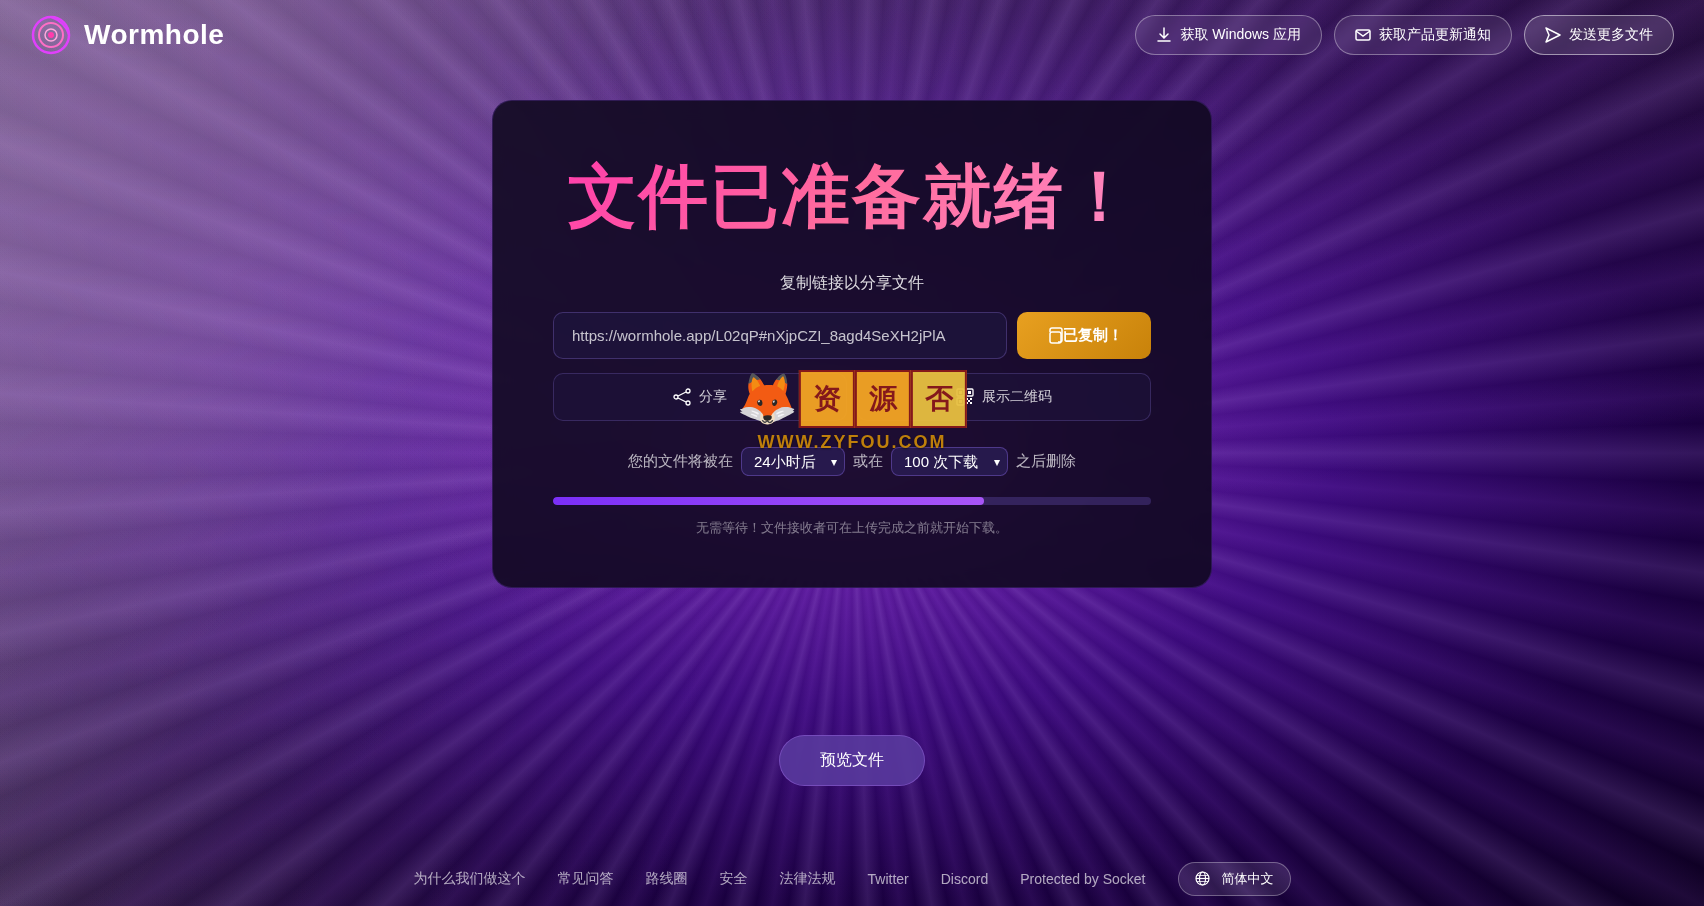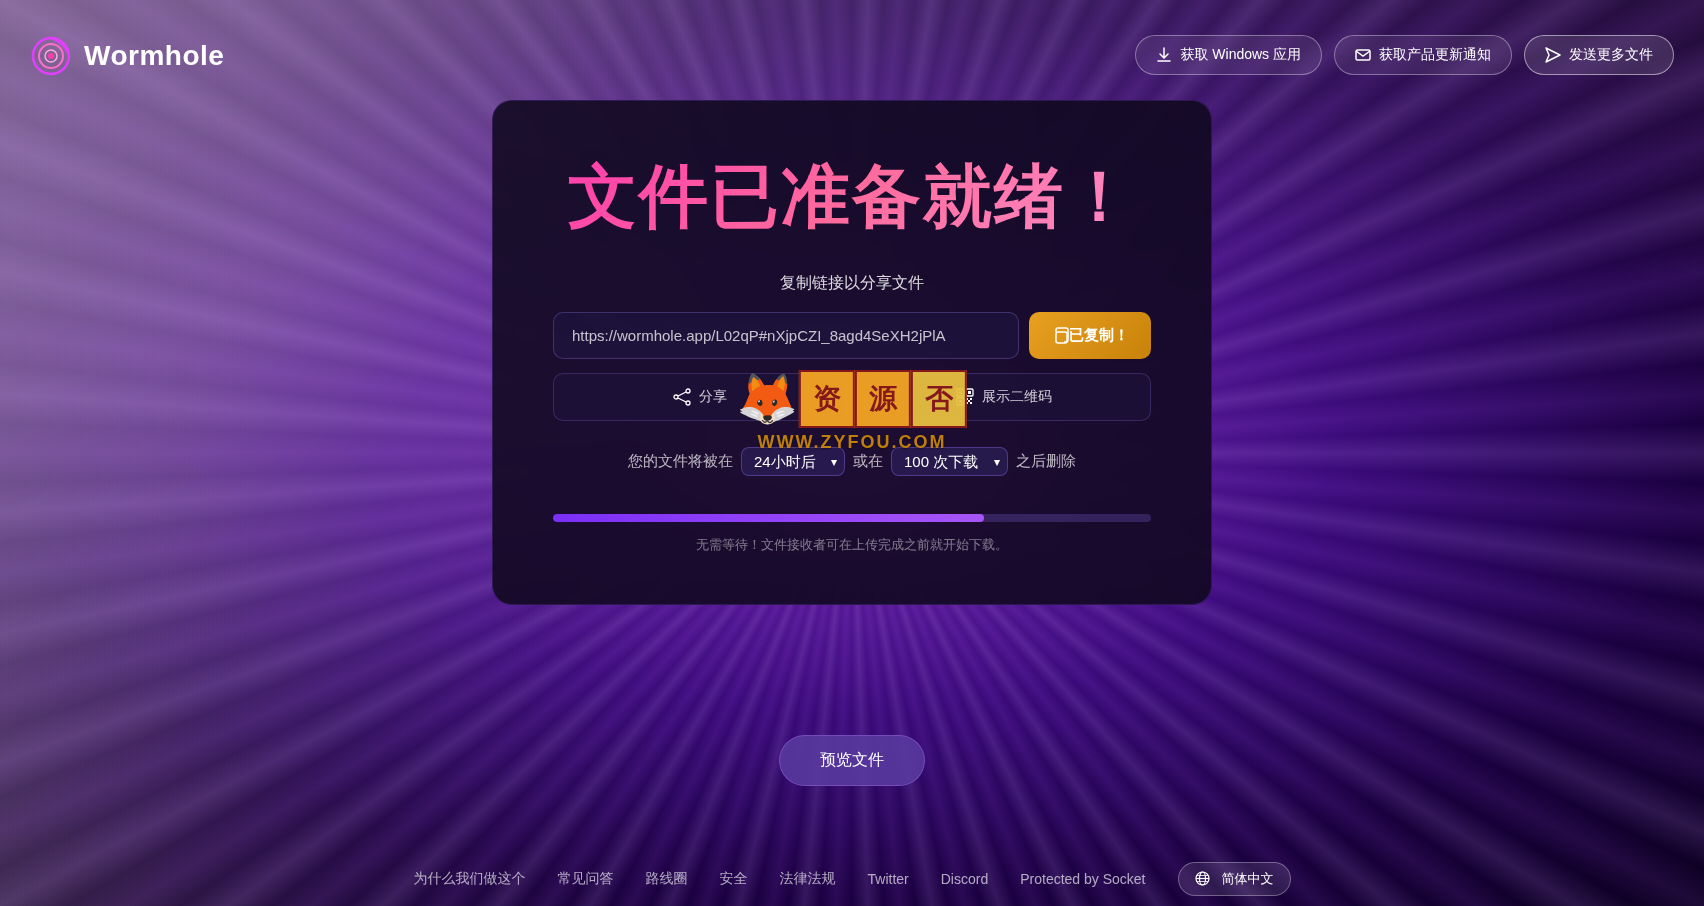--- a/index.html
+++ b/index.html
@@ -52,24 +52,23 @@
     }
 
     
     .navbar {
       position: absolute;
       top: 0;
       left: 0;
       right: 0;
       height: 70px;
       display: flex;
-      align-items: flex-start;
+      align-items: center;
       padding: 0 30px;
       z-index: 10;
-      margin-top: 35px;
     }
 
     .logo-area {
       display: flex;
       align-items: center;
       gap: 12px;
     }
 
     .logo-icon {
       width: 42px;
@@ -155,21 +154,21 @@
       padding: 14px 18px;
       border-radius: 10px;
       border: 1px solid rgba(100,80,160,0.5);
       background: rgba(30,20,60,0.8);
       color: rgba(255,255,255,0.75);
       font-size: 15px;
       outline: none;
     }
 
     .copy-btn {
-      padding: 14px 22px;
+      padding: 14px 28px;
       border-radius: 10px;
       background: linear-gradient(135deg, #e8a020, #c8820a);
       border: none;
       color: white;
       font-size: 15px;
       font-weight: 600;
       cursor: pointer;
       display: flex;
       align-items: center;
       white-space: nowrap;
@@ -210,21 +209,21 @@
       display: flex;
       align-items: flex-end;
       justify-content: center;
       gap: 8px;
     }
 
     .expiry-row {
       text-align: center;
       color: rgba(255,255,255,0.7);
       font-size: 15px;
-      margin-bottom: 38px;
+      margin-bottom: 21px;
       display: flex;
       align-items: center;
       justify-content: center;
       gap: 8px;
       flex-wrap: wrap;
     }
 
     .expiry-select {
       background: rgba(40,28,80,0.9);
       border: 1px solid rgba(120,90,200,0.5);

